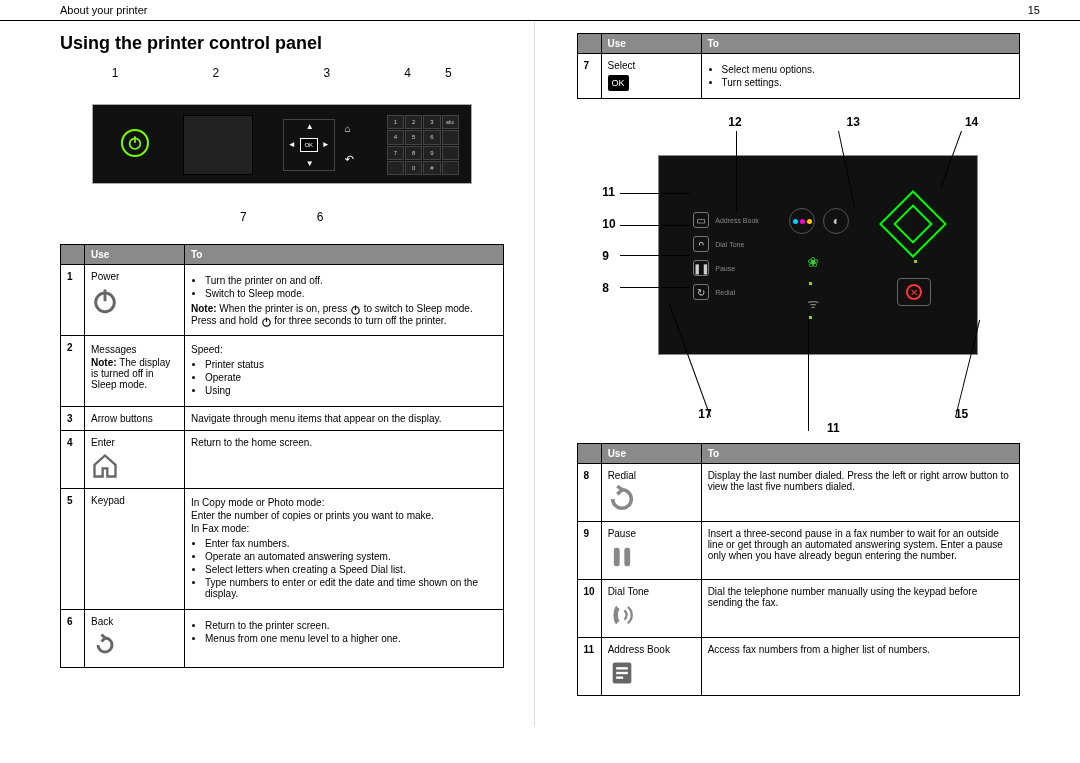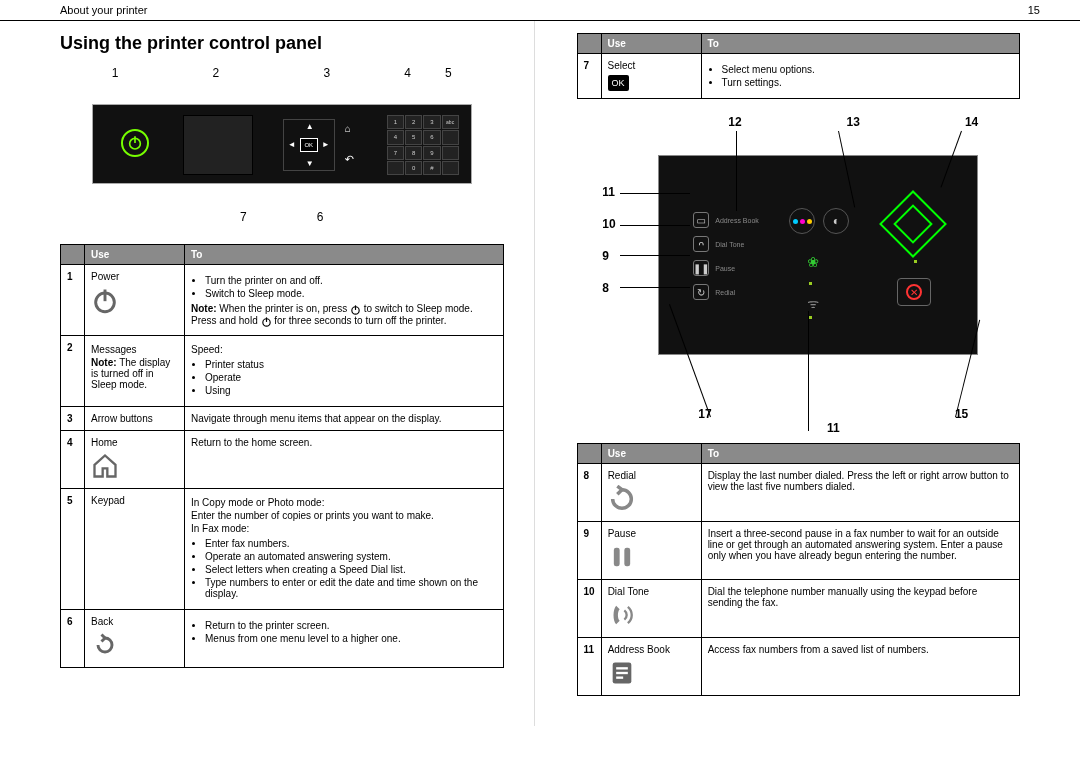--- a/index.html
+++ b/index.html
@@ -309,21 +309,21 @@
 
       <tr>
         <td>3</td>
         <td>Arrow buttons</td>
         <td>Navigate through menu items that appear on the display.</td>
       </tr>
 
       <tr>
         <td>4</td>
         <td>
-          <span>Home</span>
+          <span>Enter</span>
           <span class="cell-icon">
             <svg viewBox="0 0 24 24">
                   <path d="M3 11 L12 3 L21 11 V21 H14 V14 H10 V21 H3 Z" fill="none" stroke="#666" stroke-width="2"></path>
                 </svg>
           </span>
         </td>
         <td>Return to the home screen.</td>
       </tr>
 
       <tr>
@@ -507,18 +507,18 @@
           <span>Address Book</span>
           <span class="cell-icon">
             <svg viewBox="0 0 24 24">
                   <rect x="4" y="3" width="16" height="18" rx="2" fill="#666"></rect>
                   <rect x="7" y="7" width="10" height="2" fill="#fff"></rect>
                   <rect x="7" y="11" width="10" height="2" fill="#fff"></rect>
                   <rect x="7" y="15" width="6" height="2" fill="#fff"></rect>
                 </svg>
           </span>
         </td>
-        <td>Access fax numbers from a saved list of numbers.</td>
+        <td>Access fax numbers from a higher list of numbers.</td>
       </tr>
     </tbody>
       </table>
   </div>
 </div>
 
 </body></html>

